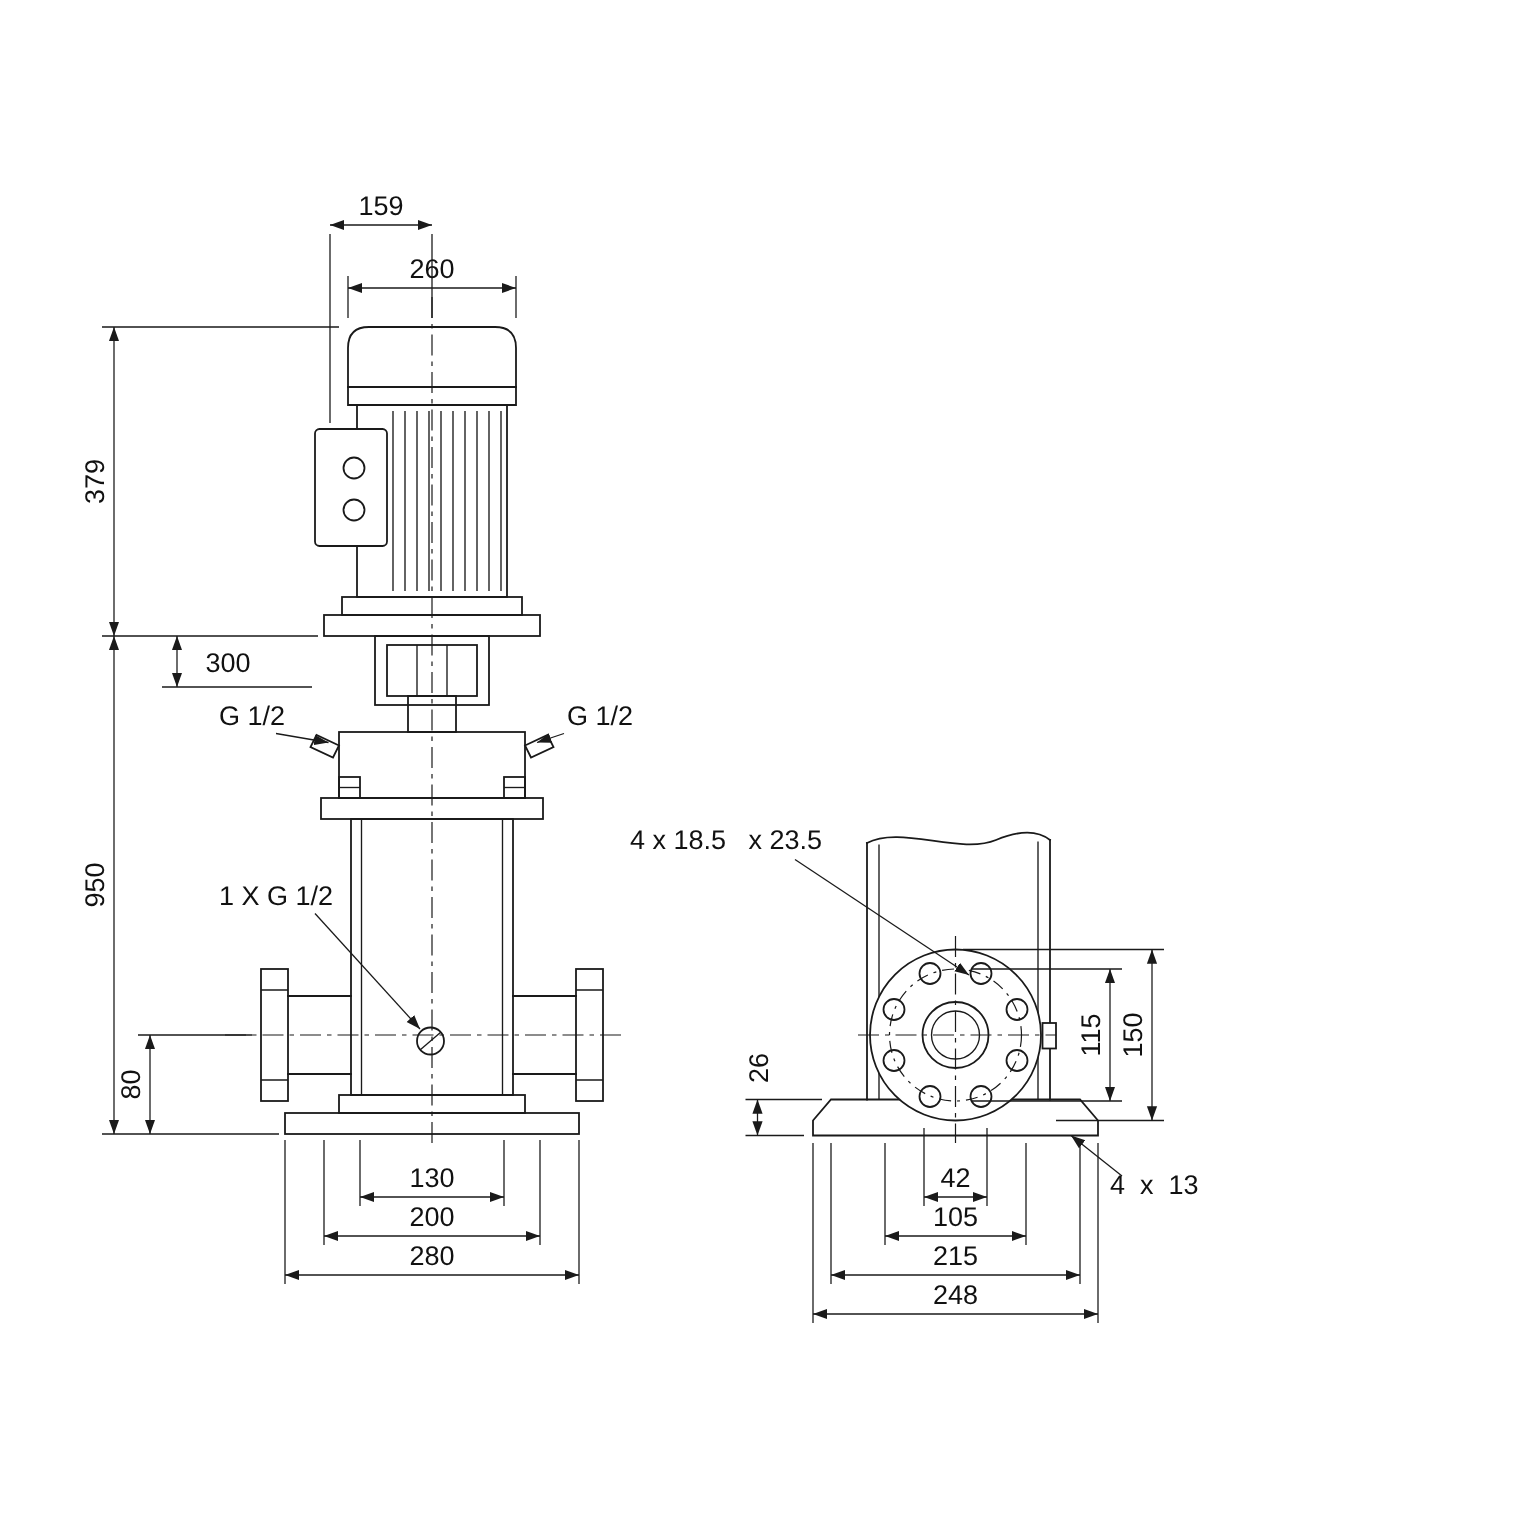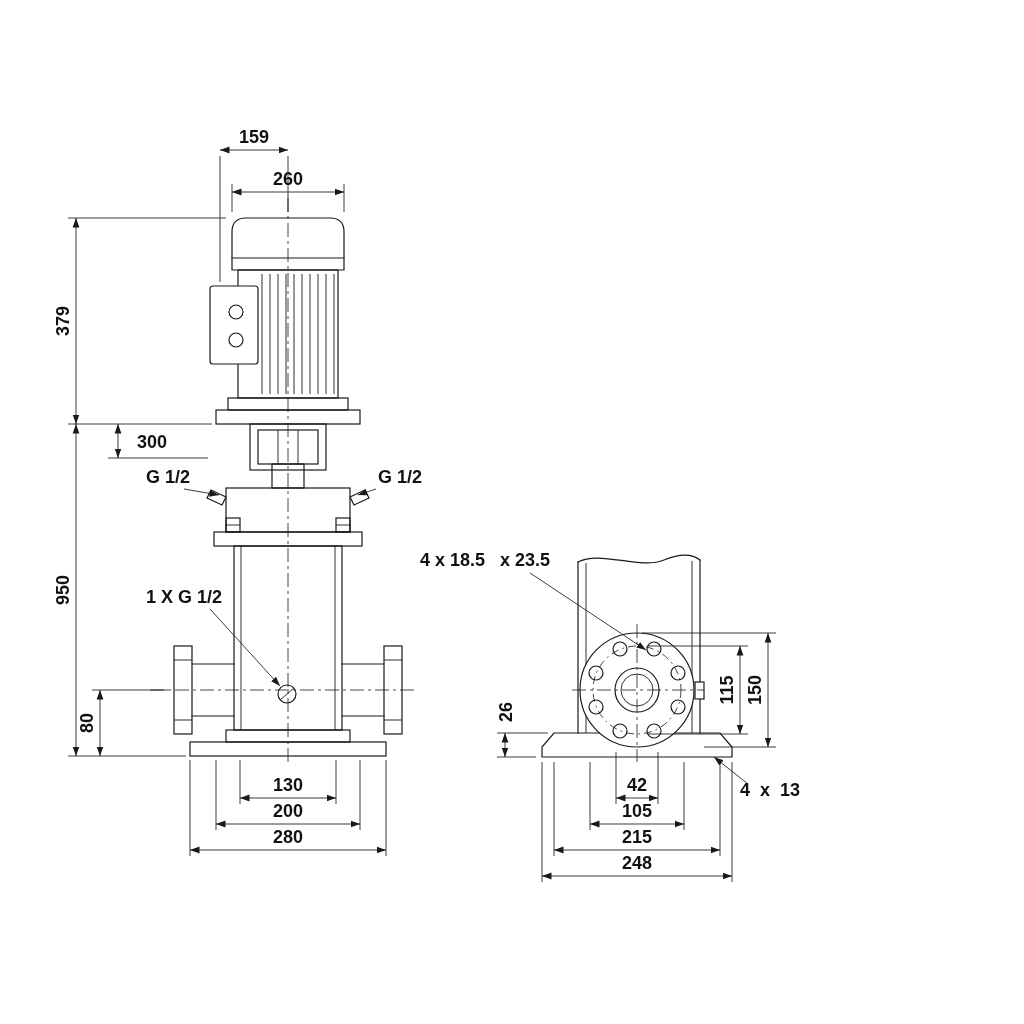--- a/index.html
+++ b/index.html
@@ -1,17 +1,17 @@
 <!DOCTYPE html>
 <html><head>
 <meta charset="utf-8">
 <style>
   html,body{margin:0;padding:0;background:#fff;}
   #stage{position:relative;width:1024px;height:1024px;background:#ffffff;overflow:hidden;
-         font-family:"Liberation Sans", sans-serif;font-weight:bold;}
+         font-family:"Liberation Sans", sans-serif;}
   svg{display:block;}
   .ln{fill:none;stroke:#1a1a1a;stroke-width:1.2;stroke-linecap:square;}
   .fw{fill:#ffffff;stroke:#1a1a1a;stroke-width:1.2;}
   .thin{fill:none;stroke:#1a1a1a;stroke-width:0.9;}
   .cl{fill:none;stroke:#1a1a1a;stroke-width:0.8;stroke-dasharray:14 4 3 4;}
   .bc{fill:none;stroke:#1a1a1a;stroke-width:0.8;stroke-dasharray:8 4 2 4;}
   .ext{fill:none;stroke:#1a1a1a;stroke-width:0.85;}
   .dim{fill:none;stroke:#1a1a1a;stroke-width:0.85;}
   text{font-family:"Liberation Sans", sans-serif;font-size:18px;fill:#111;}
 </style>

